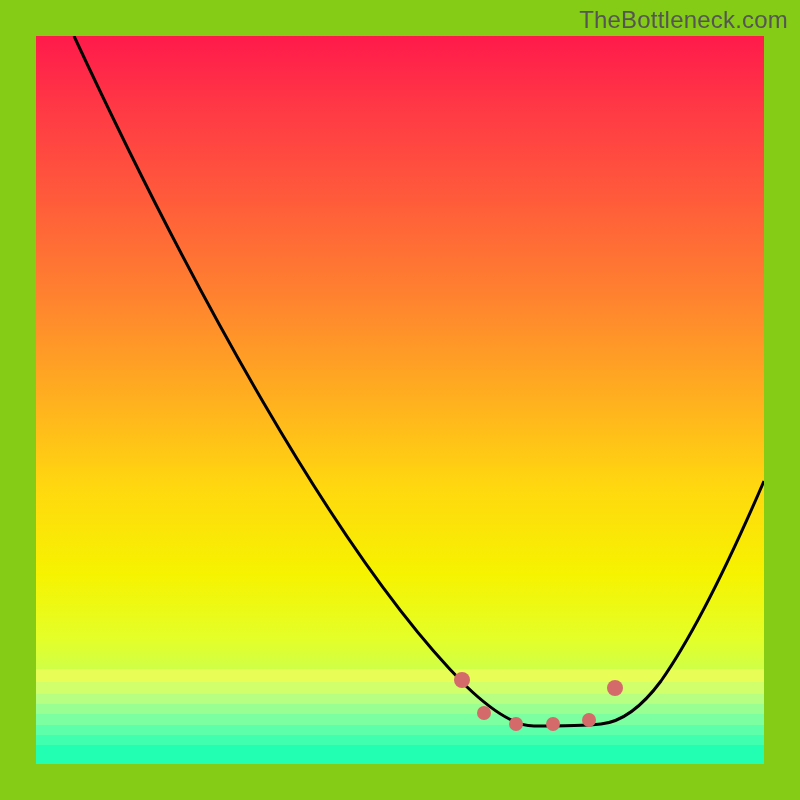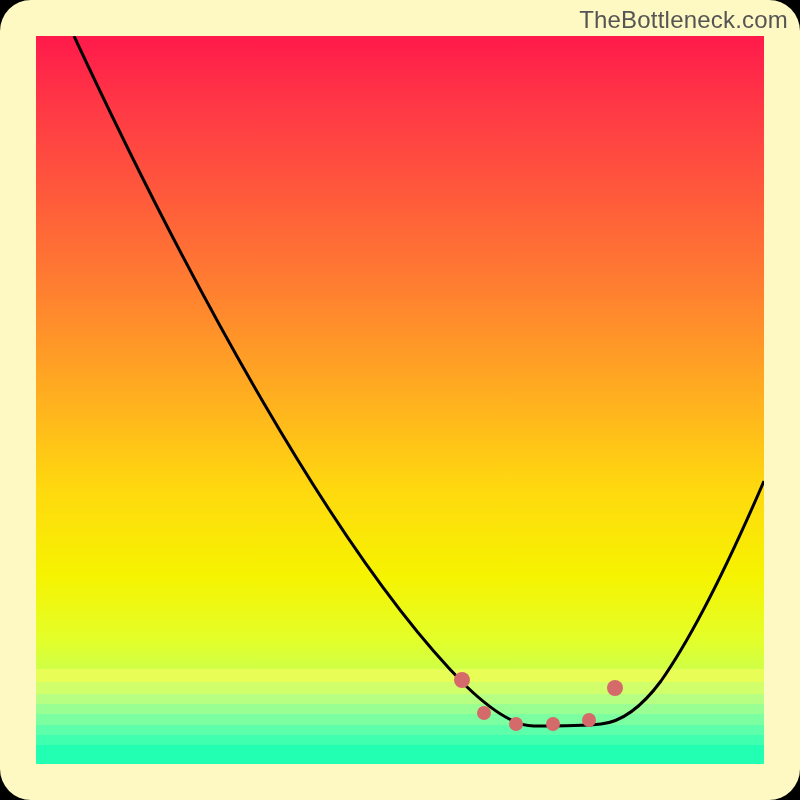--- a/index.html
+++ b/index.html
@@ -8,22 +8,21 @@
     width: 800px;
     height: 800px;
     background: #000;
     overflow: hidden;
     font-family: Arial, Helvetica, sans-serif;
   }
   .frame {
     position: relative;
     width: 800px;
     height: 800px;
-    background: #fef9c3;
-    border-radius: 31px;
+    background: #84cc16;
   }
   .watermark {
     position: absolute;
     top: 6px;
     right: 12px;
     color: #555555;
     font-size: 24px;
     font-weight: 500;
     letter-spacing: 0.2px;
     z-index: 10;

